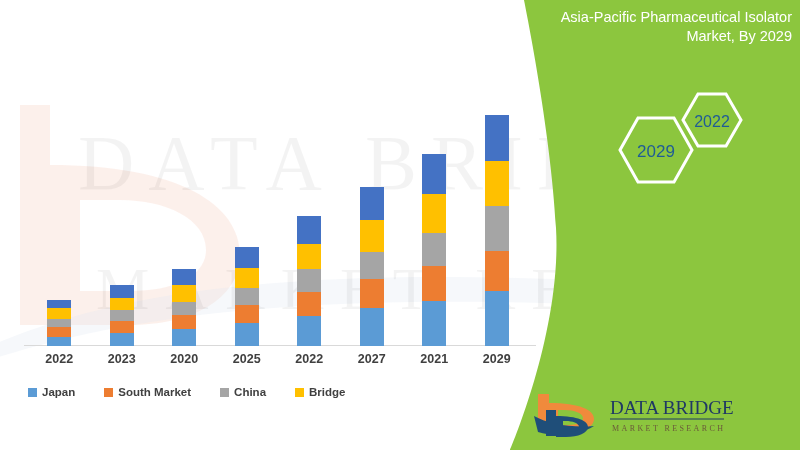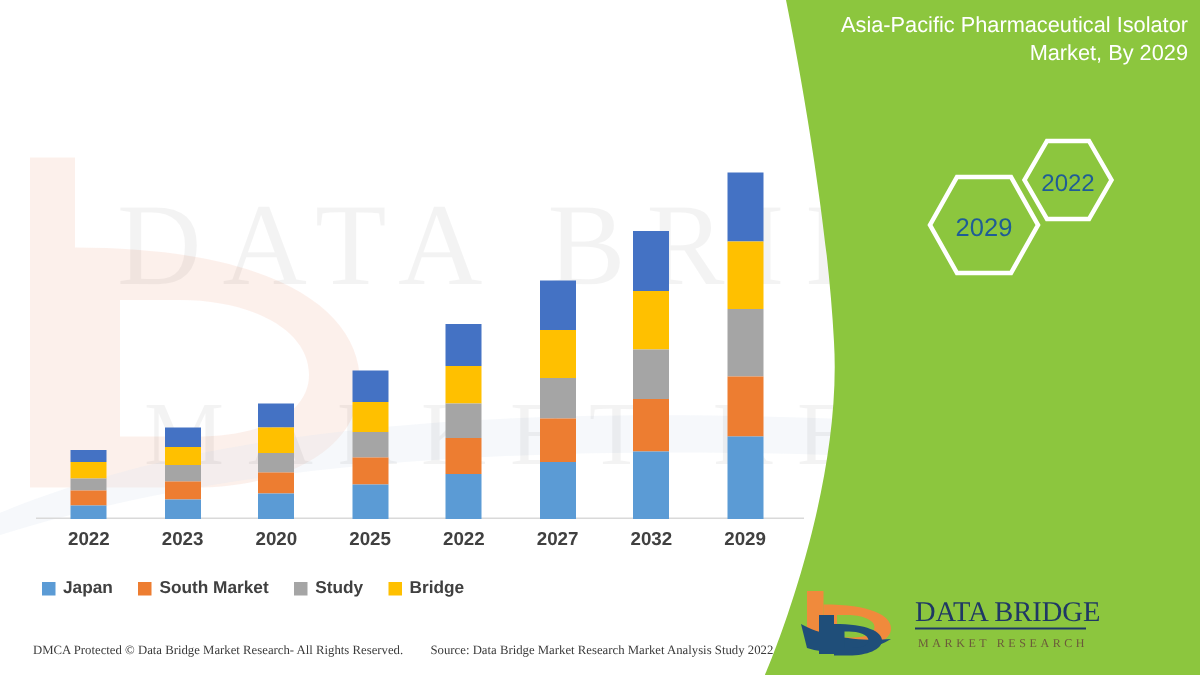--- a/index.html
+++ b/index.html
@@ -177,21 +177,21 @@
     top: 382px;
     width: 500px;
     height: 20px;
     display: flex;
     align-items: center;
     z-index: 2;
   }
   .lg-item {
     display: flex;
     align-items: center;
-    margin-right: 17px;
+    margin-right: 29px;
     white-space: nowrap;
     text-align: right;
   }
   .lg-swatch {
     width: 9px;
     height: 9px;
     margin-right: 5px;
     flex: 0 0 auto;
   }
   .lg-text {
@@ -305,47 +305,43 @@
         <div class="seg" style="height: 54.8769px; background: rgb(91, 155, 213);"></div>
       </div>
     </div>
   <div class="xlabels" id="xlabels">
       <div class="xlabel" style="left: 1.25px;">2022</div>
       <div class="xlabel" style="left: 63.75px;">2023</div>
       <div class="xlabel" style="left: 126.25px;">2020</div>
       <div class="xlabel" style="left: 188.75px;">2025</div>
       <div class="xlabel" style="left: 251.25px;">2022</div>
       <div class="xlabel" style="left: 313.75px;">2027</div>
-      <div class="xlabel" style="left: 376.25px;">2032</div>
+      <div class="xlabel" style="left: 376.25px;">2021</div>
       <div class="xlabel" style="left: 438.75px;">2029</div>
     </div>
 
   <div class="legend" id="legend">
       <div class="lg-item">
         <span class="lg-swatch" style="background: rgb(91, 155, 213);"></span>
         <span class="lg-text">Japan</span>
       </div>
       <div class="lg-item">
         <span class="lg-swatch" style="background: rgb(237, 125, 49);"></span>
         <span class="lg-text">South Market</span>
       </div>
       <div class="lg-item">
         <span class="lg-swatch" style="background: rgb(165, 165, 165);"></span>
-        <span class="lg-text">Study</span>
+        <span class="lg-text">China</span>
       </div>
       <div class="lg-item">
         <span class="lg-swatch" style="background: rgb(255, 192, 0);"></span>
         <span class="lg-text">Bridge</span>
       </div>
     </div>
 
-  <div class="footer">
-    <div class="foot-left">DMCA Protected © Data Bridge Market Research- All Rights Reserved.</div>
-    <div class="foot-right">Source: Data Bridge Market Research Market Analysis Study 2022</div>
-  </div>
 
   <div class="green-panel">
     <svg width="290" height="450" viewBox="0 0 290 450" style="position:absolute;left:0;top:0;">
       <path d="M14 0 L290 0 L290 450 L0 450 C0 450 52 330 46 228 C41 130 14 0 14 0 Z" fill="#8cc63e"></path>
     </svg>
 
     <div class="gp-title">Asia-Pacific Pharmaceutical Isolator Market, By 2029</div>
 
     <svg class="hexgroup" width="190" height="120" viewBox="0 0 190 120">
 

